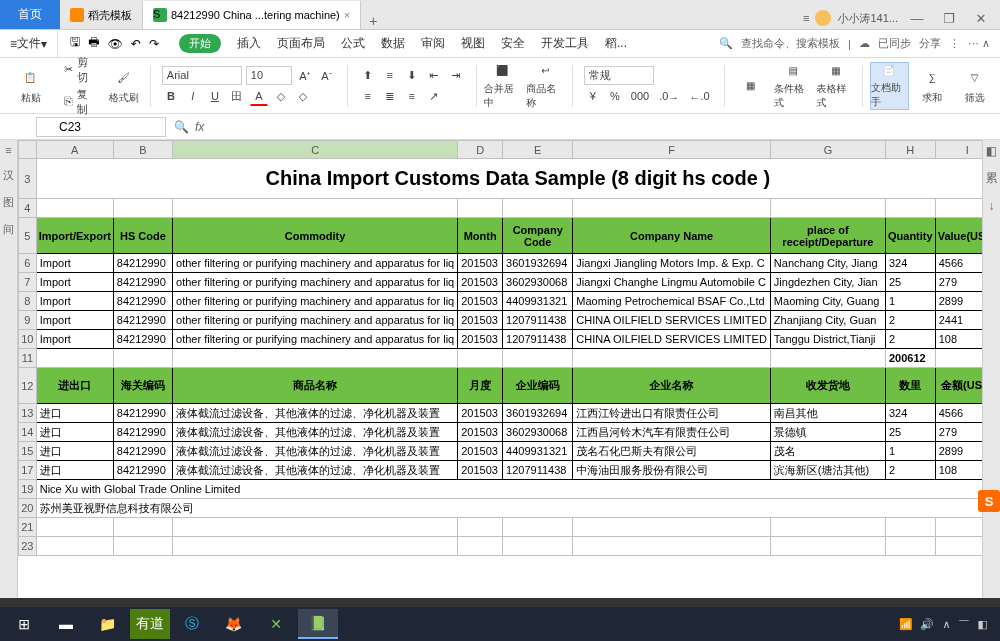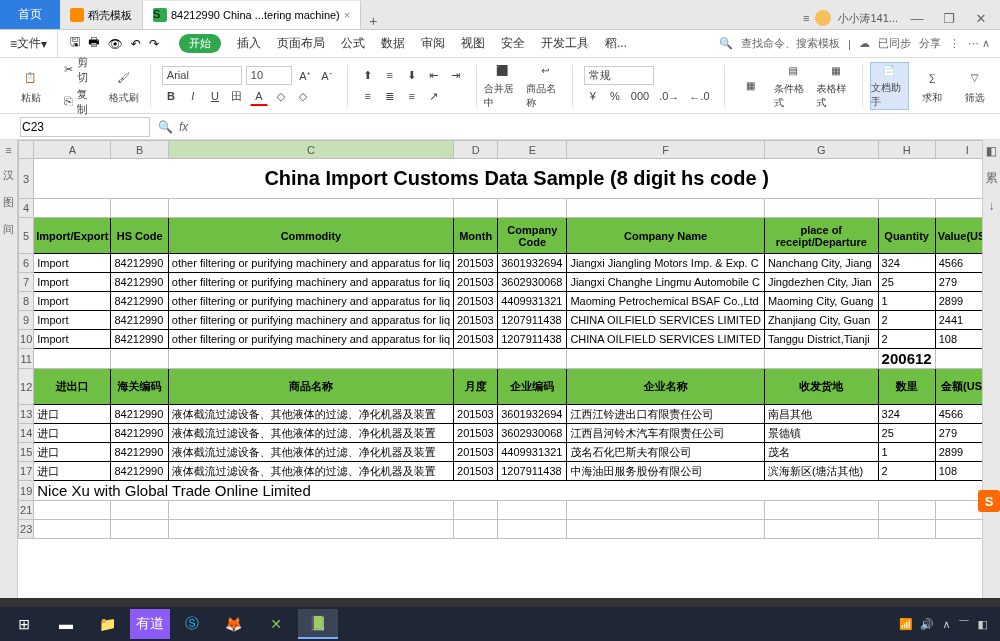--- a/index.html
+++ b/index.html
@@ -25,32 +25,32 @@
 .tool-grp { display:flex; flex-direction:column; align-items:center; gap:2px; padding:0 4px; }
 .tool-row { display:flex; align-items:center; gap:4px; }
 .divider { width:1px; height:42px; background:#e0e0e0; margin:0 3px; }
 .sel { border:1px solid #ccc; padding:1px 4px; font-size:11px; min-width:46px; height:19px; display:inline-flex; align-items:center; background:#fff; }
 .tbtn { height:19px; min-width:18px; display:inline-flex; align-items:center; justify-content:center; border:1px solid transparent; padding:0 2px; }
 .big-btn { display:flex; flex-direction:column; align-items:center; justify-content:center; width:42px; height:48px; gap:2px; font-size:10px; }
 .big-btn.active { background:#d8e6f7; border:1px solid #9fc5f0; }
 .icon-box { width:22px; height:22px; display:flex; align-items:center; justify-content:center; }
 
 .formula-bar { height:26px; background:#fff; display:flex; align-items:center; border-bottom:1px solid #dcdcdc; font-size:12px; }
-.name-box { width:130px; border:1px solid #ccc; margin:0 8px 0 20px; padding:2px 1px; font-size:12px; }
+.name-box { width:130px; border:1px solid #ccc; margin:0 8px 0 36px; padding:2px 22px; font-size:12px; }
 .fx-area { display:flex; align-items:center; gap:6px; color:#666; }
 
 .work { display:flex; height:458px; background:#fff; }
 .lpane { width:18px; background:#e8e8e8; border-right:1px solid #ccc; display:flex; flex-direction:column; align-items:center; padding-top:4px; gap:12px; font-size:11px; color:#666; }
 .rpane { width:18px; background:#e8e8e8; border-left:1px solid #ccc; position:absolute; right:0; top:140px; height:458px; display:flex; flex-direction:column; align-items:center; padding-top:4px; gap:12px; font-size:12px; color:#666; }
 
 .sheet-wrap { flex:1; overflow:hidden; position:relative; }
 .grid { border-collapse:collapse; table-layout:fixed; }
 .col-hdr td { background:#e8e8e8; border:1px solid #c0c0c0; text-align:center; font-size:11px; height:18px; color:#555; }
 .row-hdr { background:#e8e8e8; border:1px solid #c0c0c0; text-align:center; font-size:11px; width:30px; color:#555; }
-.cell { border:1px solid #c0c0c0; font-size:15px; padding:1px 3px; height:19px; overflow:hidden; white-space:nowrap; }
+.cell { border:1px solid #c0c0c0; font-size:11px; padding:1px 3px; height:19px; overflow:hidden; white-space:nowrap; }
 .title-cell { font-size:20px; font-weight:bold; text-align:center; height:32px; }
 .hdr-cell { background:#6fbf44; border:1px solid #000; font-weight:bold; font-size:11px; text-align:center; padding:2px; height:36px; white-space:normal; }
 .dcell { border:1px solid #000; font-size:11px; padding:1px 3px; height:19px; overflow:hidden; white-space:nowrap; }
 .sel-hdr { background:#c8e0b8 !important; }
 
 .taskbar { position:absolute; bottom:0; left:0; right:0; height:34px; background:#1f2736; display:flex; align-items:center; padding:0 4px; gap:2px; }
 .tb-item { width:40px; height:30px; display:flex; align-items:center; justify-content:center; color:#fff; font-size:14px; }
 .tb-item.active { background:#3a4556; border-bottom:2px solid #76b0ff; }
 .tb-right { margin-left:auto; display:flex; align-items:center; gap:8px; color:#ccc; font-size:11px; padding-right:8px; }
 
@@ -424,20 +424,24 @@
             <td class="dcell">中海油田服务股份有限公司</td>
             <td class="dcell">滨海新区(塘沽其他)</td>
             <td class="dcell">2</td>
             <td class="dcell">108</td>
           </tr>
           <tr>
             <td class="row-hdr">19</td>
             <td class="cell" colspan="9">Nice Xu with Global Trade Online Limited</td>
           </tr>
           <tr>
+            <td class="row-hdr">20</td>
+            <td class="cell" colspan="9">苏州美亚视野信息科技有限公司</td>
+          </tr>
+          <tr>
             <td class="row-hdr">21</td>
             <td class="cell"></td>
             <td class="cell"></td>
             <td class="cell"></td>
             <td class="cell"></td>
             <td class="cell"></td>
             <td class="cell"></td>
             <td class="cell"></td>
             <td class="cell"></td>
             <td class="cell"></td>
@@ -464,21 +468,21 @@
   </div>
 </div>
 
 <div class="watermark"></div>
 <div class="floating-s">S</div>
 
 <div class="taskbar">
   <div class="tb-item">⊞</div>
   <div class="tb-item">▬</div>
   <div class="tb-item">📁</div>
-  <div class="tb-item" style="background:#8b5cf6;">有道</div>
+  <div class="tb-item" style="background:#4d7c0f;">有道</div>
   <div class="tb-item" style="color:#2fb6f0;">Ⓢ</div>
   <div class="tb-item">🦊</div>
   <div class="tb-item" style="color:#7fc94e;">✕</div>
   <div class="tb-item active">📗</div>
   <div class="tb-right">
     <span>📶</span>
     <span>🔊</span>
     <span>∧</span>
     <span>￣</span>
     <span>◧</span>

